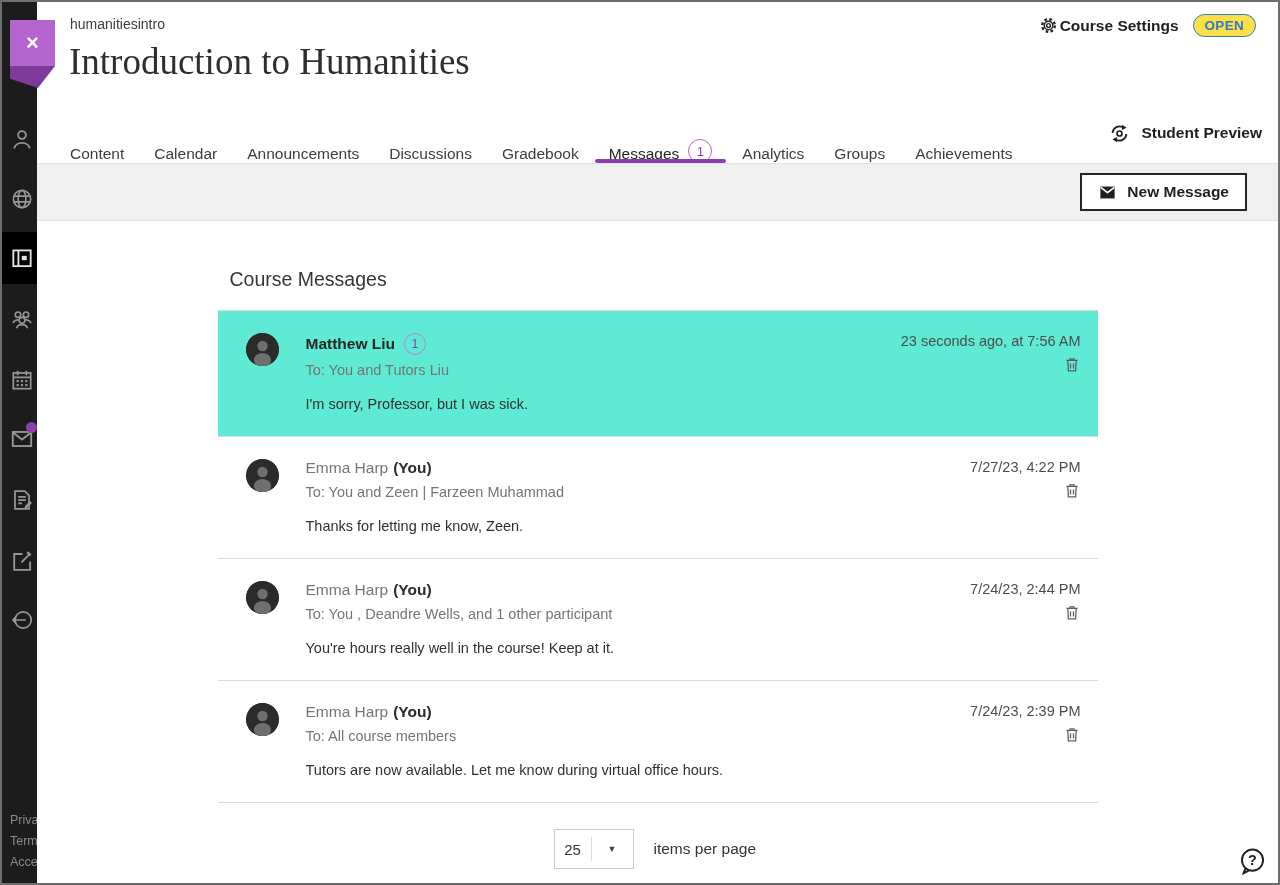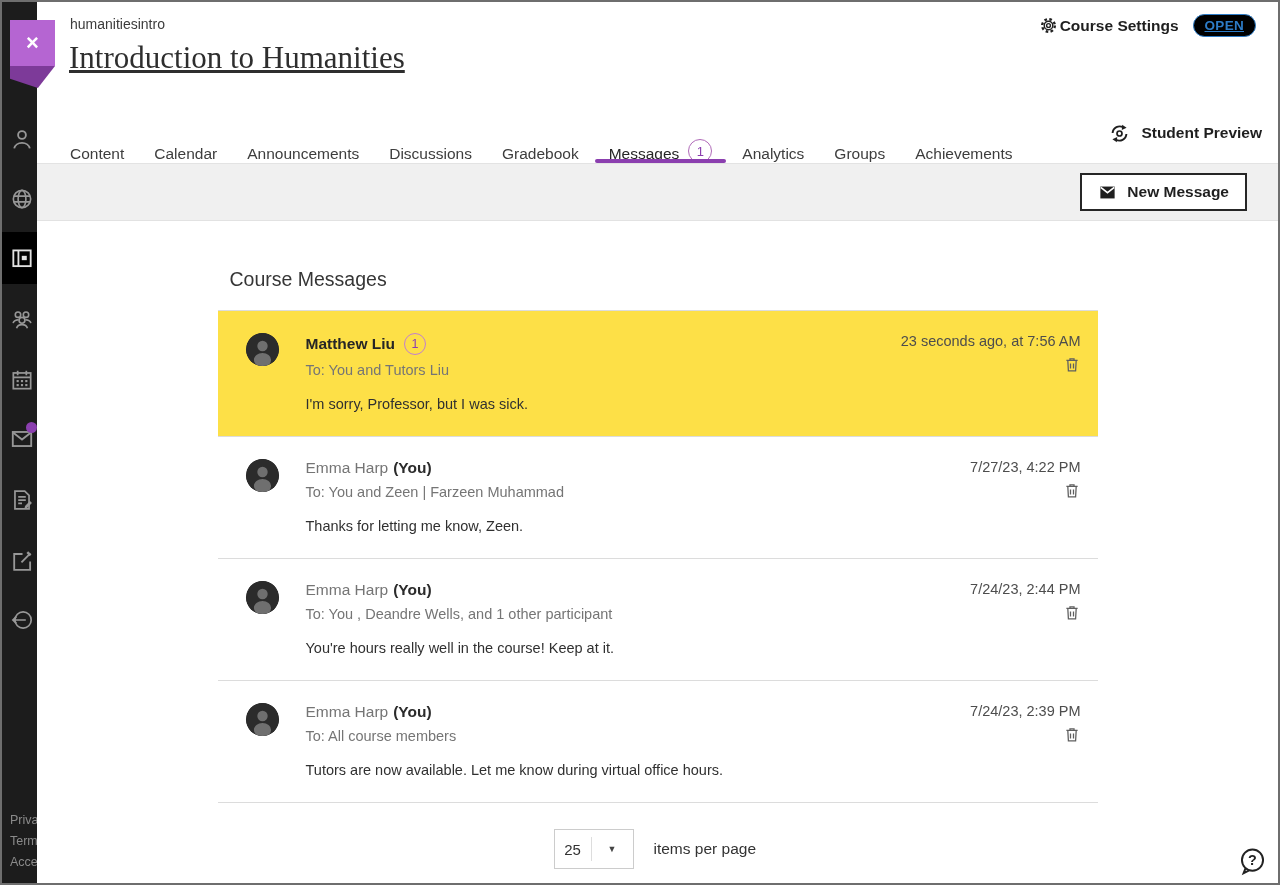--- a/index.html
+++ b/index.html
@@ -47,31 +47,31 @@
   }
 
   
   .page { position:absolute; left:35px; top:0; right:0; bottom:0; background:#fff; }
 
   
   .header { position:relative; height:101px; background:#fff; }
   .course-id { position:absolute; left:33px; top:14px; font-size:14px; color:#3c3c3c; }
   .course-title {
     position:absolute; left:32px; top:38px;
-    font-family:"Liberation Serif", serif; font-size:31px; color:#2e2e2e;text-decoration:underline;
+    font-family:"Liberation Serif", serif; font-size:37px; color:#2e2e2e;
   }
   .header-right {
     position:absolute; right:22px; top:12px; display:flex; align-items:center; gap:14px;
   }
   .settings { display:flex; align-items:center; gap:2px; cursor:pointer; color:#222; }
   .settings svg { width:19px; height:19px; }
   .settings-label { font-size:15.5px; font-weight:600; color:#1f1f1f; }
   .open-pill {
     border:1.5px solid #2d7cc7; color:#2d7cc7; font-size:13.5px; font-weight:bold;
-    border-radius:13px; padding:3px 11px; letter-spacing:.3px; cursor:pointer; background:#000000;text-decoration:underline;
+    border-radius:13px; padding:3px 11px; letter-spacing:.3px; cursor:pointer; background:#fde047;
   }
 
   
   .tabbar {
     height:61px; display:flex; align-items:stretch; padding-left:19px;
     border-bottom:1px solid #e3e3e3; background:#fff;
   }
   .tab {
     display:flex; align-items:flex-end; padding:0 14px; margin-right:2px;
     font-size:15.5px; color:#3d3d3d; cursor:pointer; position:relative; white-space:nowrap;
@@ -107,21 +107,21 @@
   
   .content { position:relative; }
   .panel { width:880px; margin:0 auto; padding-top:47px; }
   .panel-title { font-size:19.5px; font-weight:400; color:#363636; margin-left:12px; }
 
   .msg-list { margin-top:19px; border-top:1px solid #dcdcdc; }
   .msg-row {
     display:flex; padding:22px 17px 24px 28px; border-bottom:1px solid #dcdcdc;
     cursor:pointer; background:#fff;
   }
-  .msg-row.unread { background:#fde047; }
+  .msg-row.unread { background:#5eead4; }
   .avatar {
     width:33px; height:33px; border-radius:50%; background:#2b2b2b; overflow:hidden; flex:none;
   }
   .avatar svg { width:100%; height:100%; display:block; }
   .msg-main { flex:1; padding-left:27px; min-width:0; }
   .msg-name-line { display:flex; align-items:center; gap:9px; font-size:15.5px; }
   .sender-read { color:#757575; font-weight:400; }
   .sender-unread { color:#262626; font-weight:bold; }
   .sender-suffix { color:#2b2b2b; font-weight:bold; margin-left:-4px; }
   .name-badge {

